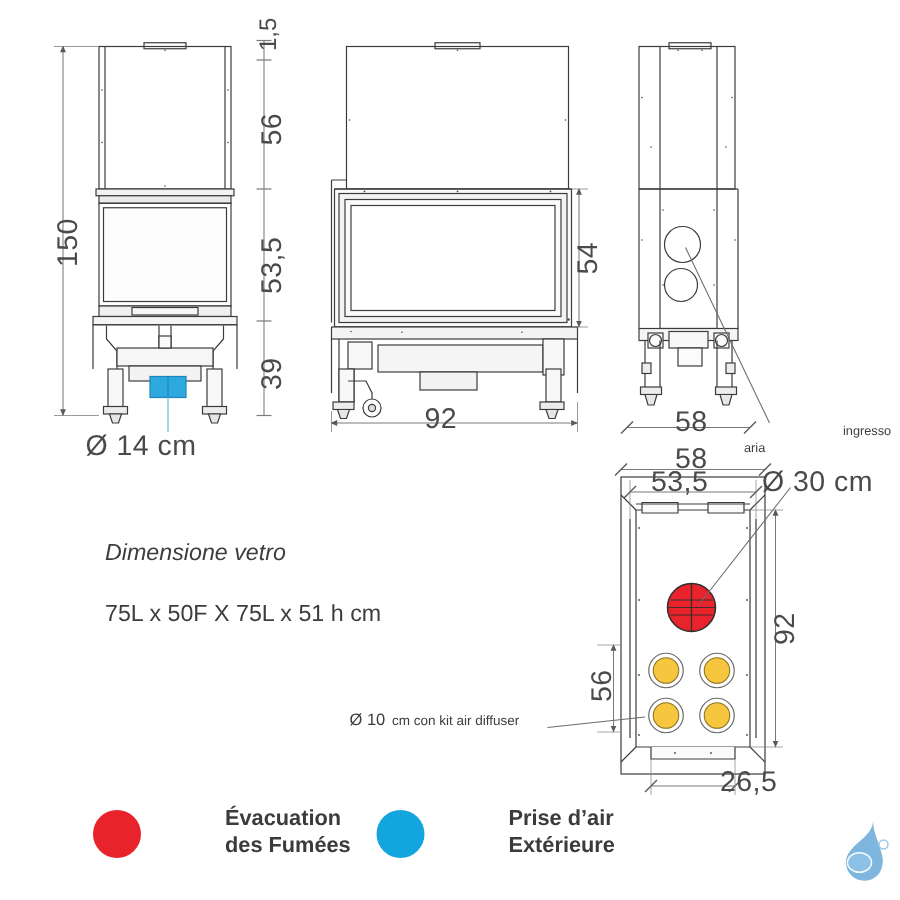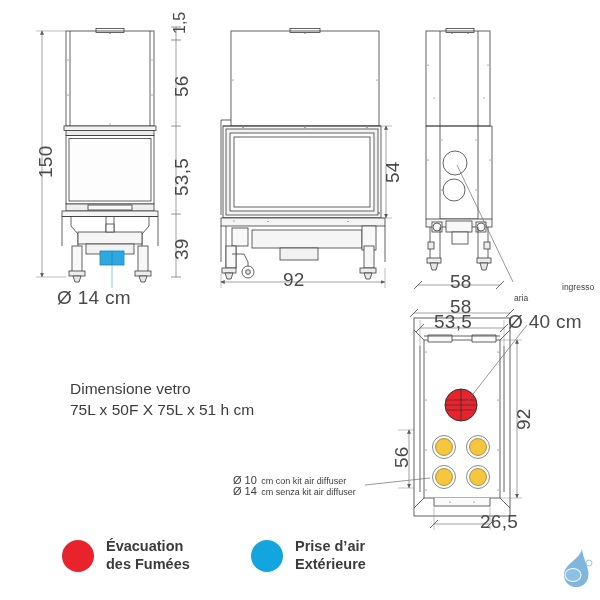--- a/index.html
+++ b/index.html
@@ -15,21 +15,21 @@
   .d-med{font-size:16px;}
   .rot90{transform:rotate(-90deg);transform-origin:left top;}
 
   .note{position:absolute;white-space:nowrap;color:#3d3d3d;}
   .note-title{font-size:15.5px;}
   .note-sub{font-size:15.5px;}
   .note-small{font-size:9px;}
 
   
   .legend{position:absolute;left:0;top:530px;width:600px;height:60px;}
-  .leg-item{position:absolute;display:flex;align-items:center;}
+  .leg-item{position:absolute;display:flex;align-items:center;gap:44px;}
   .dot{width:32px;height:32px;border-radius:50%;flex:0 0 auto;}
   .leg-label{margin-left:12px;font-size:14.5px;line-height:1.22;
              color:#3b3b3b;font-weight:600;white-space:nowrap;}
   .leg-label span{display:block;}
 
   .logo{position:absolute;left:558px;top:545px;width:36px;height:44px;}
 </style>
 </head>
 <body>
 
@@ -322,39 +322,35 @@
 <div class="dimtxt d-big rot90" style="left:172px;top:97px;">56</div>
 <div class="dimtxt d-big rot90" style="left:172px;top:196px;">53,5</div>
 <div class="dimtxt d-big rot90" style="left:172px;top:260px;">39</div>
 <div class="dimtxt d-big" style="left:57px;top:288px;">Ø 14 cm</div>
 
 <div class="dimtxt d-big rot90" style="left:383px;top:183px;">54</div>
 <div class="dimtxt d-big" style="left:283px;top:270px;">92</div>
 
 <div class="dimtxt d-big" style="left:450px;top:272px;">58</div>
 <div class="note note-small" style="left:514px;top:282px;font-size:8.5px;margin-left:48px;">ingresso</div>
-<div class="note note-small" style="left:514px;top:293px;font-size:8.5px;">aria</div>
+<div class="note note-small" style="left:496px;top:293px;font-size:8.5px;">aria</div>
 
 <div class="dimtxt d-big" style="left:450px;top:297px;">58</div>
 <div class="dimtxt d-big" style="left:434px;top:312px;">53,5</div>
 <div class="dimtxt d-big rot90" style="left:514px;top:430px;">92</div>
 <div class="dimtxt d-big rot90" style="left:392px;top:468px;">56</div>
 <div class="dimtxt d-big" style="left:443px;top:512px;margin-left:37px;">26,5</div>
-<div class="dimtxt d-big" style="left:508px;top:312px;">Ø 40 cm</div>
-
-<div class="note note-title" style="left:70px;top:380px;">Dimensione vetro</div>
+<div class="dimtxt d-big" style="left:508px;top:312px;">Ø 30 cm</div>
+
+<div class="note note-title" style="left:70px;top:360px;font-style:italic;">Dimensione vetro</div>
 <div class="note note-sub" style="left:70px;top:401px;">75L x 50F X 75L x 51 h cm</div>
 
 <div class="note" style="left:233px;top:470px;">
   <span class="note-small" style="font-size:11px;">Ø 10</span>
   <span class="note-small" style="font-size:9px;">cm con kit air diffuser</span>
-</div>
-<div class="note" style="left:233px;top:481px;">
-  <span class="note-small" style="font-size:11px;">Ø 14</span>
-  <span class="note-small" style="font-size:9px;">cm senza kit air diffuser</span>
 </div>
 
 <div class="legend">
   <div class="leg-item" style="left:62px;top:8px;">
     <div class="dot" style="background: rgb(232, 35, 44);"></div>
     <div class="leg-label">
       <span>Évacuation</span>
       <span>des Fumées</span>
     </div>
   </div>

